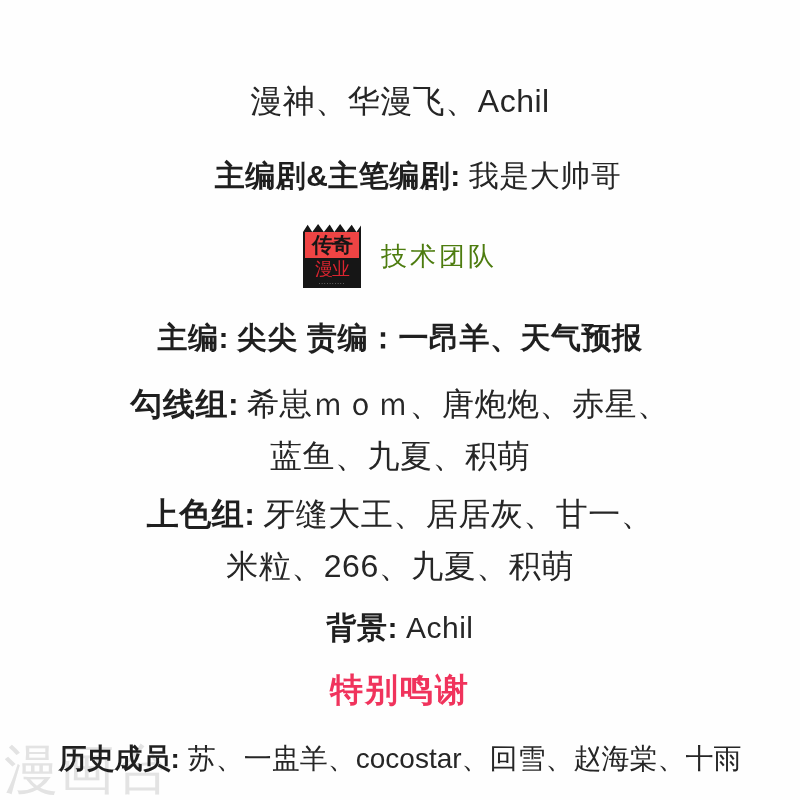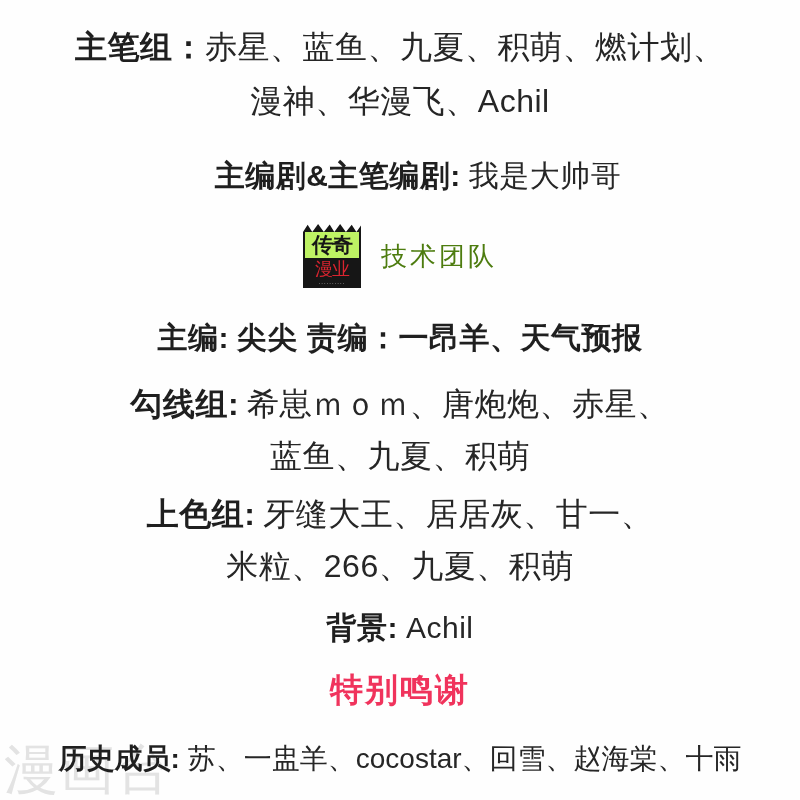--- a/index.html
+++ b/index.html
@@ -53,21 +53,21 @@
     flex-direction: column;
     flex: 0 0 auto;
   }
   .logo-spikes {
     height: 8px;
     background: #161616;
     clip-path: polygon(0 100%, 8% 10%, 16% 100%, 26% 0, 36% 100%, 46% 5%, 54% 100%, 64% 0, 74% 100%, 84% 10%, 92% 100%, 100% 20%, 100% 100%);
   }
   .logo-top {
     height: 26px;
-    background: #bef264;
+    background: #ef4444;
     border-left: 2px solid #161616;
     border-right: 2px solid #161616;
     display: flex;
     align-items: center;
     justify-content: center;
     font-size: 21px;
     font-weight: bold;
     color: #161616;
     letter-spacing: -1px;
   }
@@ -128,23 +128,20 @@
     white-space: nowrap;
   }
 </style>
 </head>
 <body>
 
 <div class="page">
 
   <div class="watermark">漫画台</div>
 
-  <div class="row row-main1 fs32">
-    <span class="lbl">主笔组：</span><span class="val">赤星、蓝鱼、九夏、积萌、燃计划、</span>
-  </div>
   <div class="row row-main2 fs32">
     <span class="val">漫神、华漫飞、Achil</span>
   </div>
 
   <div class="row row-screenwriter fs30">
     <span class="lbl gap-after">主编剧&amp;主笔编剧:</span><span class="val">我是大帅哥</span>
   </div>
 
   <div class="tech-header">
     <div class="logo">

